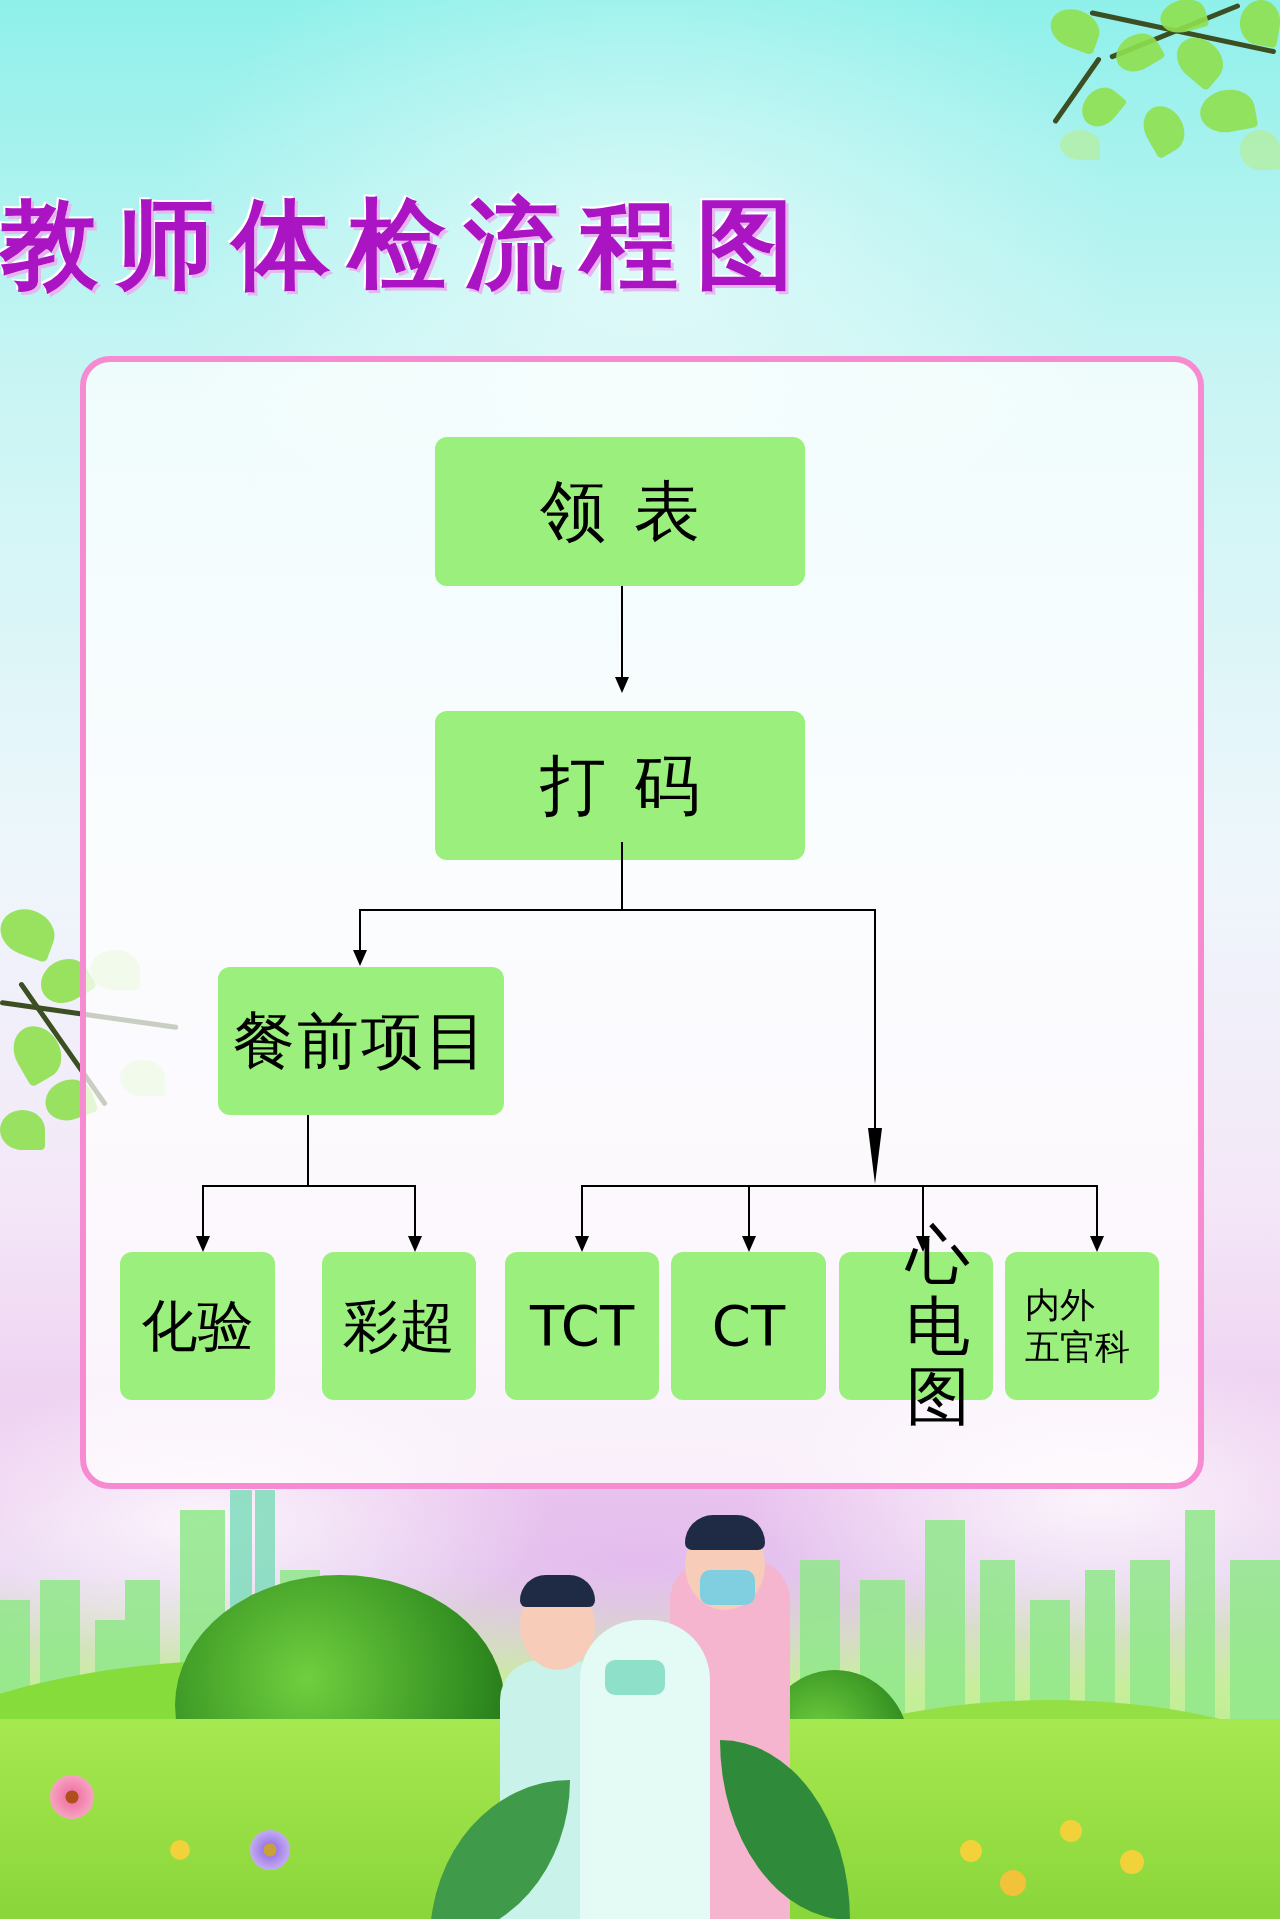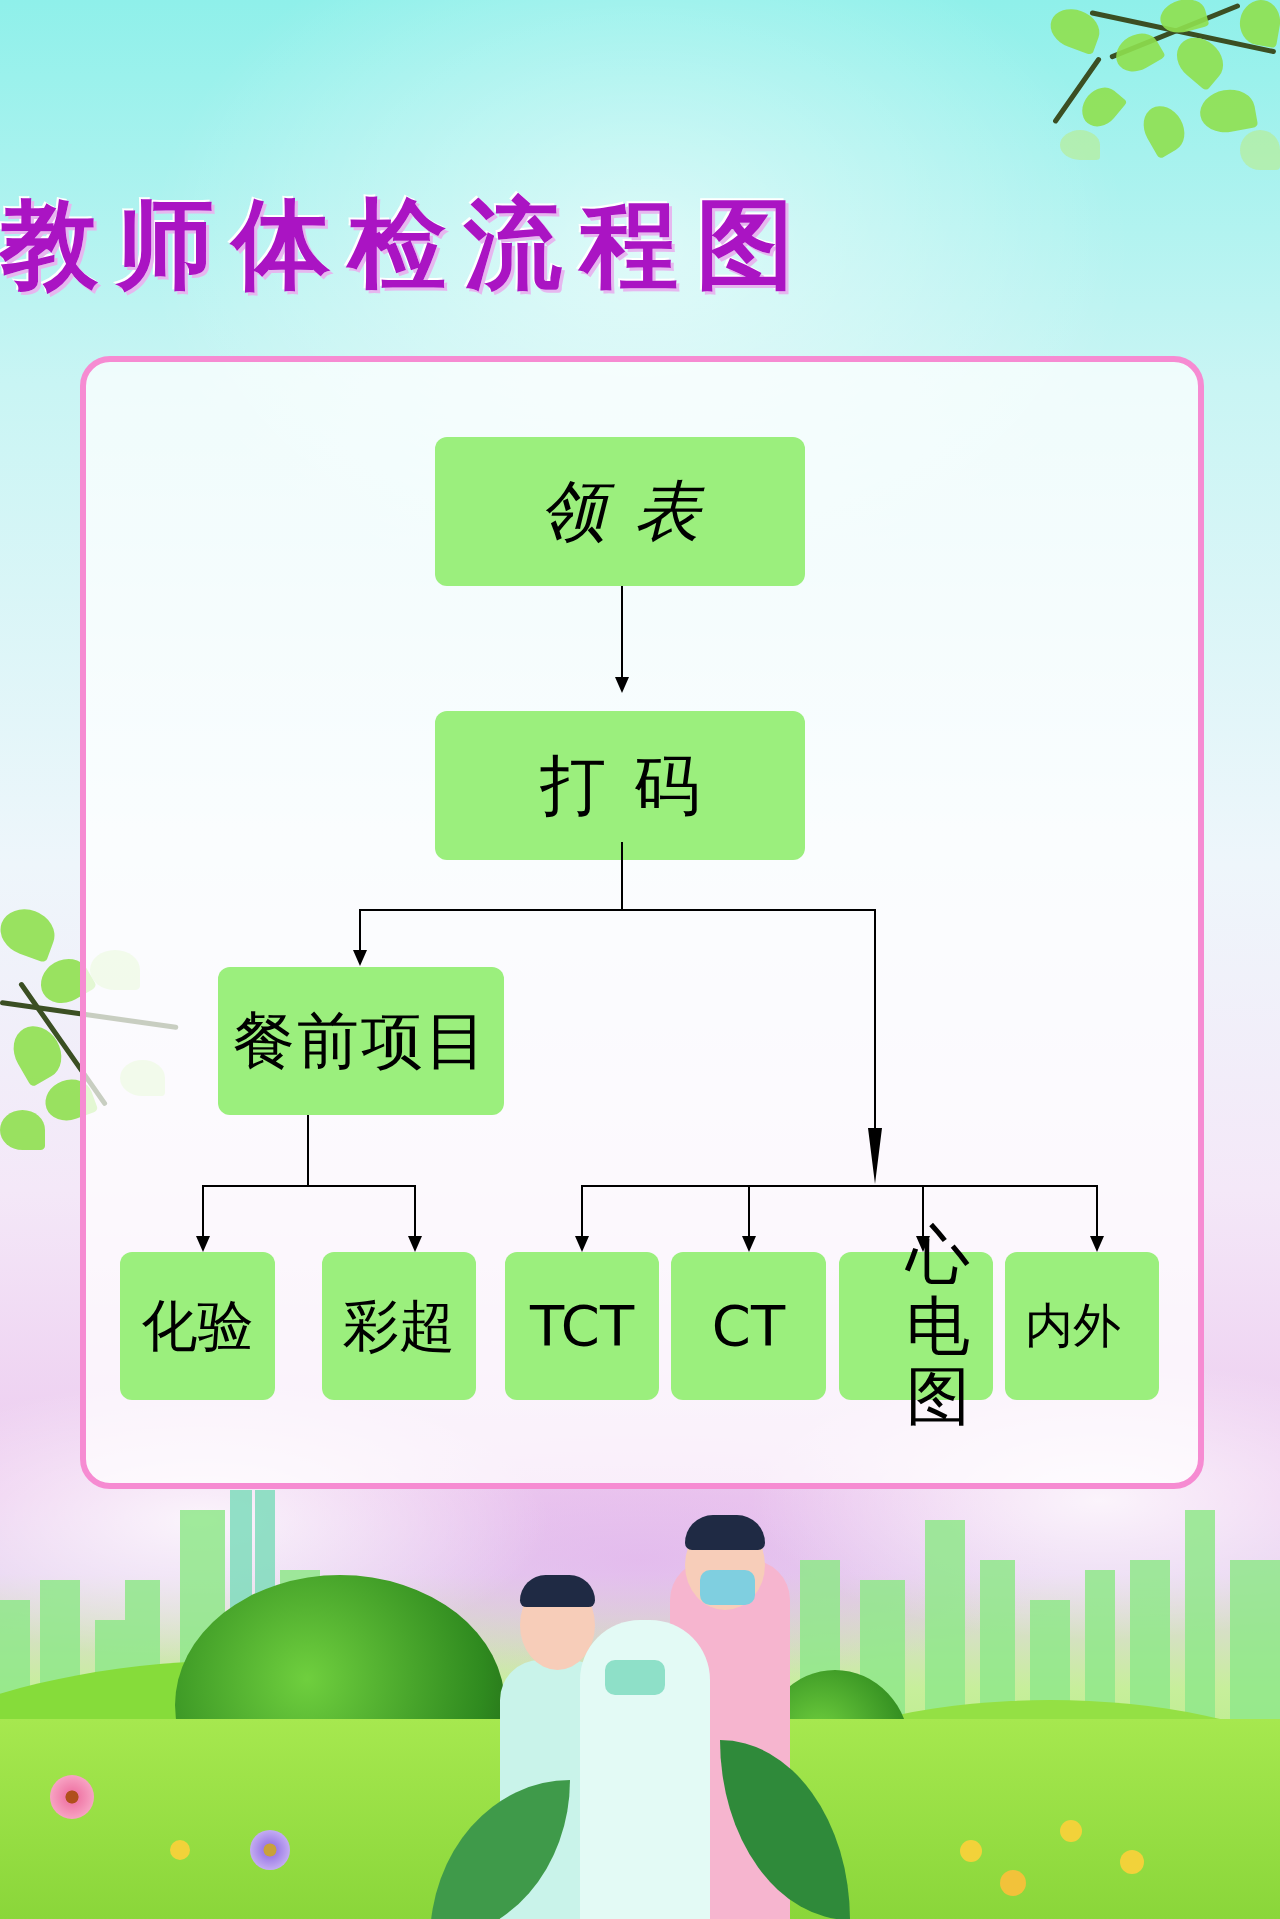--- a/index.html
+++ b/index.html
@@ -38,21 +38,21 @@
 
   .node {
     position: absolute; background: #9bef7d; border-radius: 12px;
     display: flex; align-items: center; justify-content: center;
     color: #000; font-family: "DejaVu Sans", sans-serif; text-align: center;
   }
   .node span { display: block; }
   .n-big { font-size: 66px; letter-spacing: 28px; padding-left: 28px; }
   .n-mid { font-size: 62px; letter-spacing: 2px; }
   .n-small { font-size: 56px; line-height: 1.1; }
-  .n-two { font-size: 48px; line-height: 1.2; text-align: center; }
+  .n-two { font-size: 35px; line-height: 1.2; text-align: center; }
 
   .line { position: absolute; background: #000; }
   .arrow-down {
     position: absolute; width: 0; height: 0;
     border-left: 7px solid transparent; border-right: 7px solid transparent;
     border-top: 16px solid #000;
   }
   .arrow-long {
     position: absolute; width: 0; height: 0;
     border-left: 7px solid transparent; border-right: 7px solid transparent;
@@ -98,21 +98,21 @@
   <div class="leaf" style="left:45px;top:1080px;width:48px;height:40px;transform:rotate(-20deg);"></div>
   <div class="leaf" style="left:0px;top:1110px;width:45px;height:40px;"></div>
   <div class="leaf light" style="left:90px;top:950px;width:50px;height:40px;"></div>
   <div class="leaf light" style="left:120px;top:1060px;width:45px;height:36px;"></div>
 </div>
 
 <div class="title">教师体检流程图</div>
 
 <div class="frame"></div>
 
-<div class="node" style="left:435px;top:437px;width:370px;height:149px;font-style:italic;">
+<div class="node" style="left:435px;top:437px;width:370px;height:149px;">
   <span class="n-big">领表</span>
 </div>
 
 <div class="line" style="left:621px;top:586px;width:2px;height:92px;"></div>
 <div class="arrow-down" style="left:615px;top:677px;"></div>
 
 <div class="node" style="left:435px;top:711px;width:370px;height:149px;">
   <span class="n-big">打码</span>
 </div>
 
@@ -154,20 +154,21 @@
   <span class="n-small">TCT</span>
 </div>
 <div class="node" style="left:671px;top:1252px;width:155px;height:148px;">
   <span class="n-small">CT</span>
 </div>
 <div class="node" style="left:839px;top:1252px;width:154px;height:148px;">
   <span class="n-small" style="font-size:64px;margin-left:44px;">心电图</span>
 </div>
 <div class="node" style="left:1005px;top:1252px;width:154px;height:148px;flex-direction:column;align-items:flex-start;padding-left:20px;">
   <span class="n-two">内外</span>
+  <span class="n-two">五官科</span>
 </div>
 
 <div>
   <div class="building" style="left:0px;top:1600px;width:30px;height:220px;"></div>
   <div class="building" style="left:40px;top:1580px;width:40px;height:240px;"></div>
   <div class="building" style="left:95px;top:1620px;width:30px;height:200px;"></div>
   <div class="building" style="left:125px;top:1580px;width:35px;height:240px;"></div>
   <div class="building" style="left:180px;top:1510px;width:45px;height:310px;"></div>
   <div class="building teal" style="left:230px;top:1490px;width:22px;height:330px;"></div>
   <div class="building teal" style="left:255px;top:1490px;width:20px;height:330px;"></div>

